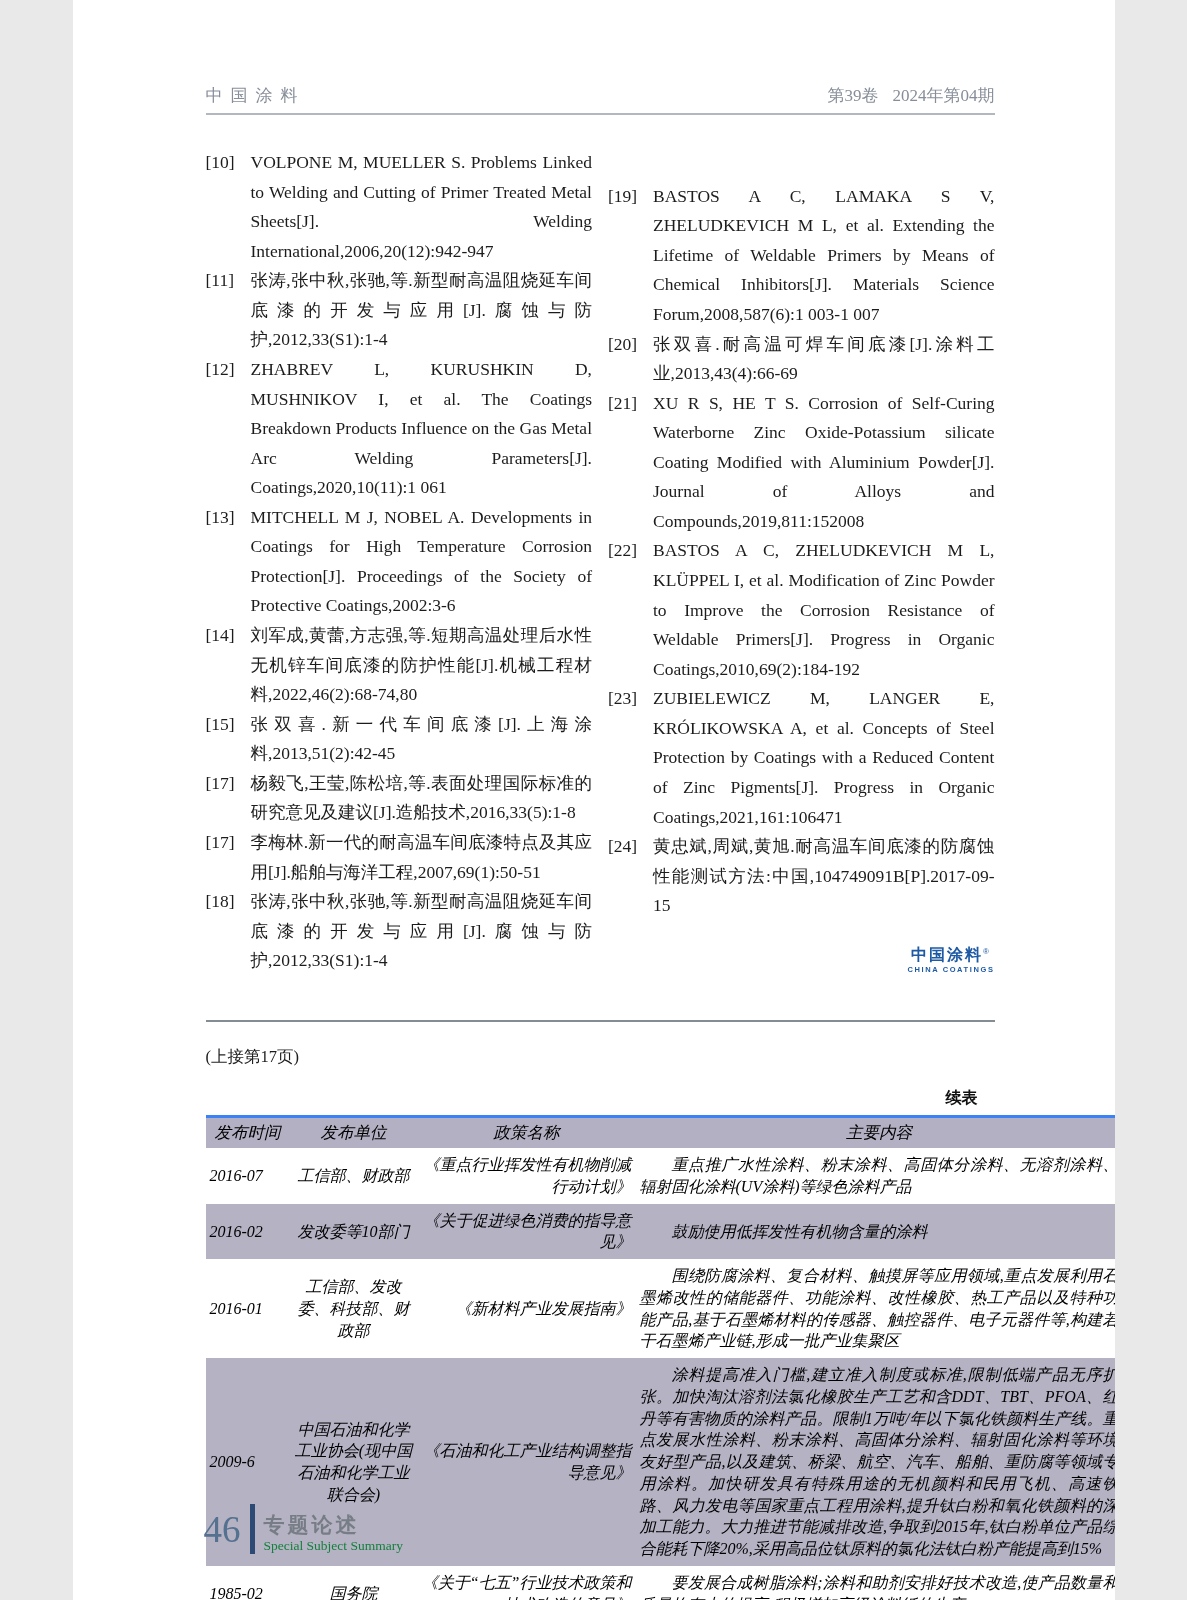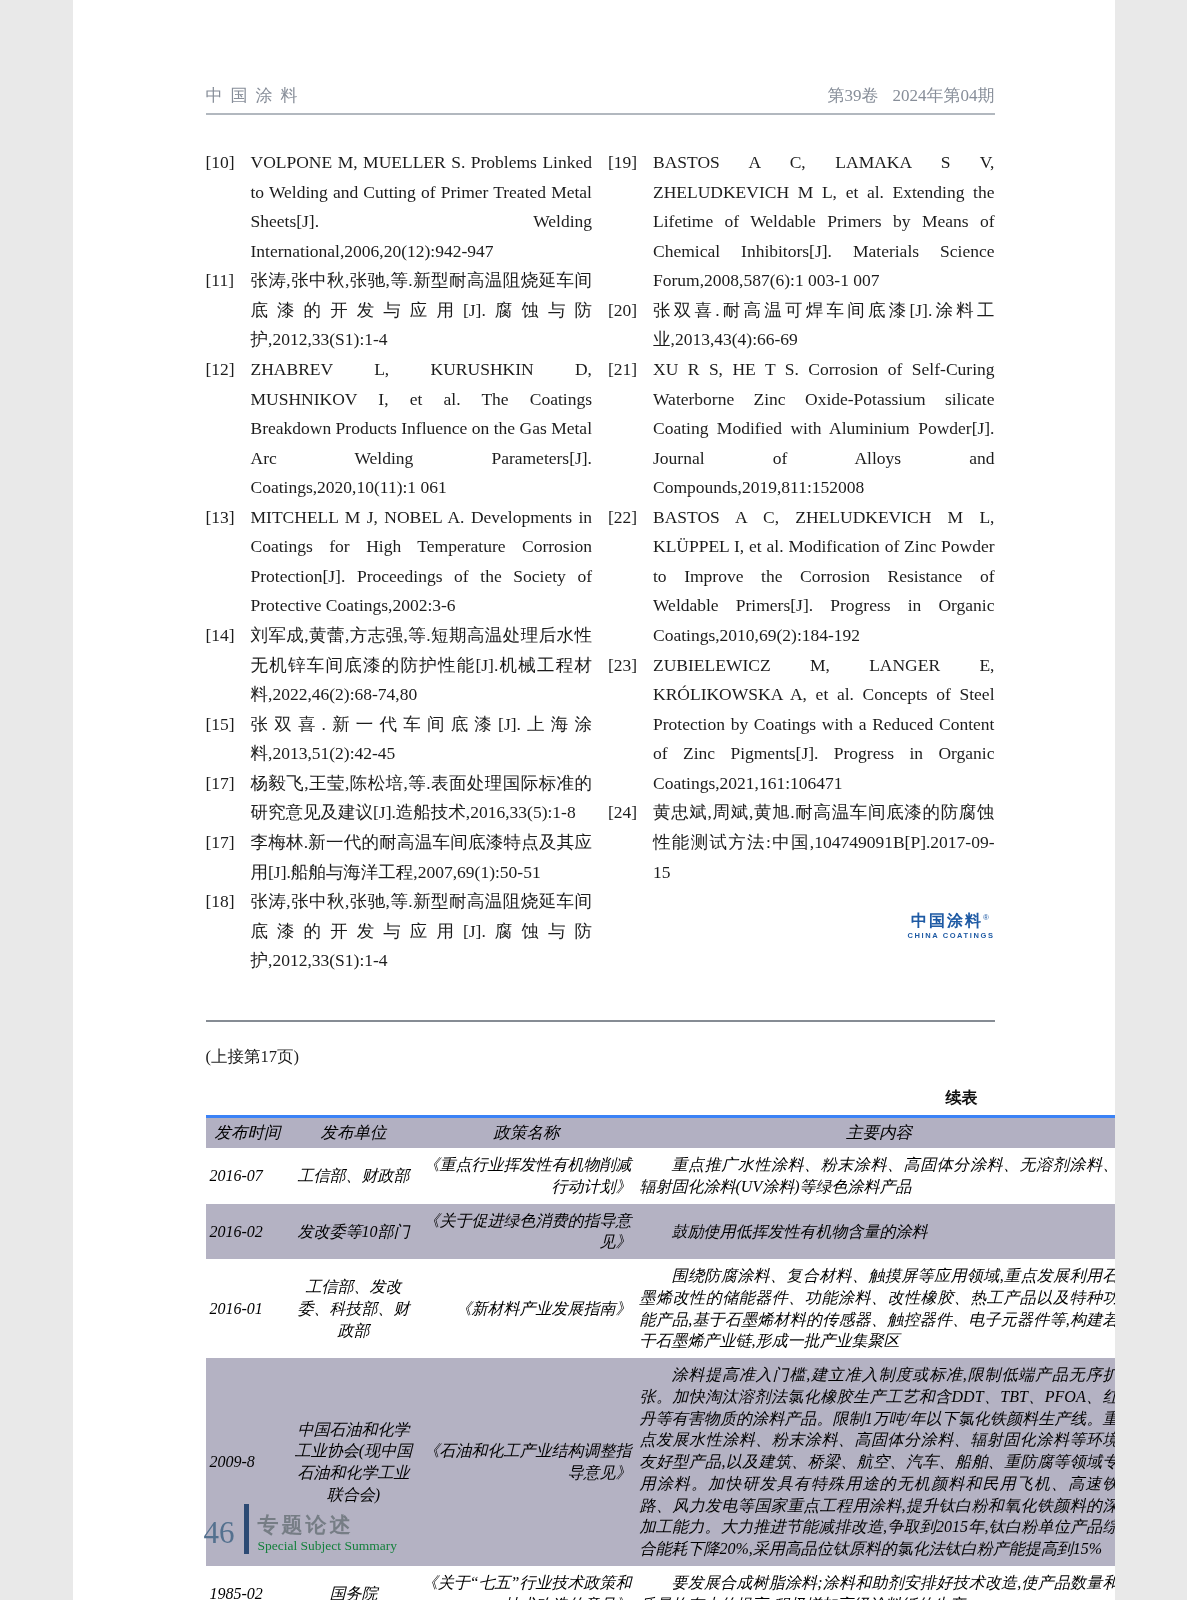--- a/index.html
+++ b/index.html
@@ -19,21 +19,21 @@
   .runhead{
     display:flex;justify-content:space-between;align-items:flex-end;
     padding-top:84px;padding-bottom:6px;
     border-bottom:2px solid #b2b8bf;
     color:#878e99;font-size:17px;
   }
   .runhead .journal{letter-spacing:8px;}
   .runhead .issue span{margin-left:14px;}
 
   
-  .refs{display:flex;gap:16px;margin-top:33px;}
+  .refs{display:flex;gap:16px;margin-top:33px;align-items:flex-end;}
   .ref-col{flex:1;min-width:0;}
   .ref{display:flex;font-size:17.5px;line-height:1.69;text-align:justify;}
   .ref-num{flex:0 0 45px;}
   .ref-text{flex:1;}
 
   
   .logo-block{display:inline-block;text-align:center;color:#1e5aa4;line-height:1;}
   .logo-zh{font-size:16px;font-weight:bold;letter-spacing:2px;font-family:"Liberation Sans","DejaVu Sans",sans-serif;}
   .logo-zh sup{font-size:8px;font-weight:normal;}
   .logo-en{font-size:7.5px;letter-spacing:1.6px;margin-top:3px;font-family:"Liberation Sans","DejaVu Sans",sans-serif;font-weight:bold;}
@@ -66,21 +66,21 @@
   td.cell-unit{text-align:center;}
   td.cell-policy{text-align:right;}
   td.cell-content{text-align:justify;text-indent:2em;padding-right:8px;}
 
   
   .footer{
     position:absolute;left:131px;bottom:46px;
     display:flex;align-items:flex-end;
   }
   .page-num{
-    font-size:31px;color:#54718f;line-height:1;
+    font-size:37px;color:#54718f;line-height:1;
     margin-right:9px;margin-bottom:6px;
   }
   .footer-bar{width:5px;height:50px;background:#2c4a74;margin-right:9px;}
   .footer-sec{display:flex;flex-direction:column;justify-content:flex-end;}
   .sec-zh{
     font-size:21px;font-weight:bold;color:#767d85;letter-spacing:3px;
     font-family:"Liberation Sans","DejaVu Sans",sans-serif;line-height:1.1;
   }
   .sec-en{font-size:13.5px;color:#15803d;margin-top:3px;line-height:1.1;}
 </style>
@@ -204,21 +204,21 @@
           <td class="cell-policy">《关于促进绿色消费的指导意见》</td>
           <td class="cell-content">鼓励使用低挥发性有机物含量的涂料</td>
         </tr>
         <tr>
           <td class="cell-date">2016-01</td>
           <td class="cell-unit">工信部、发改委、科技部、财政部</td>
           <td class="cell-policy">《新材料产业发展指南》</td>
           <td class="cell-content">围绕防腐涂料、复合材料、触摸屏等应用领域,重点发展利用石墨烯改性的储能器件、功能涂料、改性橡胶、热工产品以及特种功能产品,基于石墨烯材料的传感器、触控器件、电子元器件等,构建若干石墨烯产业链,形成一批产业集聚区</td>
         </tr>
         <tr class="shaded">
-          <td class="cell-date">2009-8</td>
+          <td class="cell-date">2009-6</td>
           <td class="cell-unit">中国石油和化学工业协会(现中国石油和化学工业联合会)</td>
           <td class="cell-policy">《石油和化工产业结构调整指导意见》</td>
           <td class="cell-content">涂料提高准入门槛,建立准入制度或标准,限制低端产品无序扩张。加快淘汰溶剂法氯化橡胶生产工艺和含DDT、TBT、PFOA、红丹等有害物质的涂料产品。限制1万吨/年以下氯化铁颜料生产线。重点发展水性涂料、粉末涂料、高固体分涂料、辐射固化涂料等环境友好型产品,以及建筑、桥梁、航空、汽车、船舶、重防腐等领域专用涂料。加快研发具有特殊用途的无机颜料和民用飞机、高速铁路、风力发电等国家重点工程用涂料,提升钛白粉和氧化铁颜料的深加工能力。大力推进节能减排改造,争取到2015年,钛白粉单位产品综合能耗下降20%,采用高品位钛原料的氯化法钛白粉产能提高到15%</td>
         </tr>
         <tr>
           <td class="cell-date">1985-02</td>
           <td class="cell-unit">国务院</td>
           <td class="cell-policy">《关于“七五”行业技术政策和技术改造的意见》</td>
           <td class="cell-content">要发展合成树脂涂料;涂料和助剂安排好技术改造,使产品数量和质量均有大的提高;积极增加高级涂料纸的生产</td>
         </tr>

